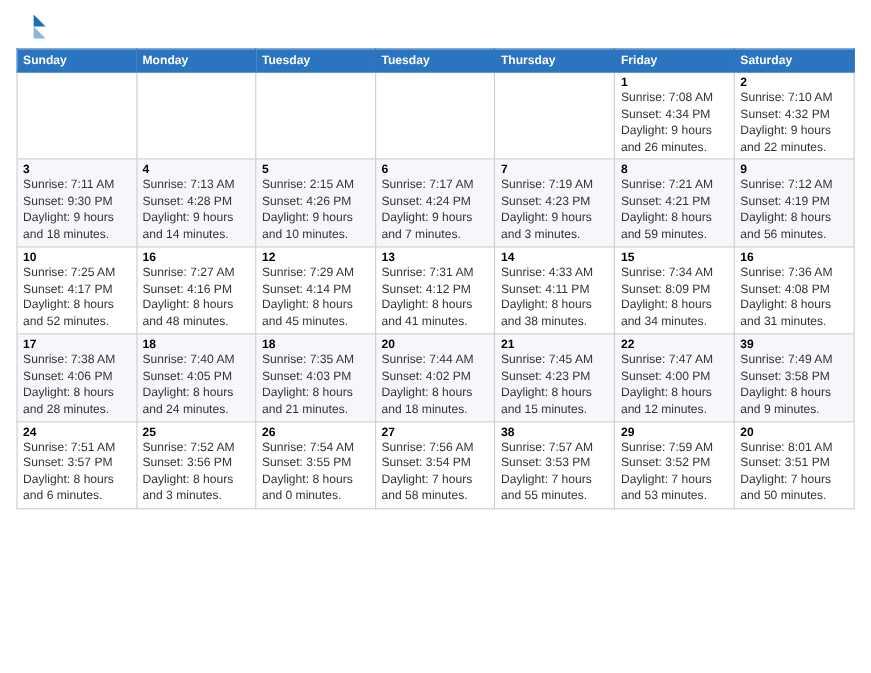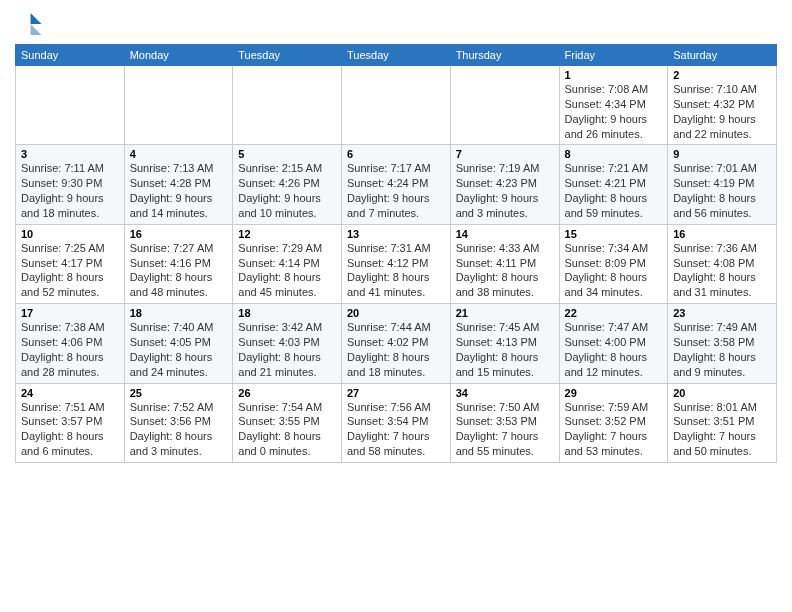--- a/index.html
+++ b/index.html
@@ -62,21 +62,21 @@
       width: 100%;
       border-collapse: collapse;
       font-size: 9.5px;
     }
     thead tr th {
       background: #2a74c0;
       color: #fff;
       padding: 4px 5px;
       text-align: left;
       font-size: 11px;
-      font-weight: normal;
+      font-weight: bold;
       border: 1px solid #2a74c0;
     }
     tbody tr td {
       border: 1px solid #ccc;
       padding: 3px 5px;
       vertical-align: top;
       width: 113px;
       min-height: 70px;
     }
     tbody tr:nth-child(odd) td {
@@ -185,21 +185,21 @@
 Daylight: 9 hours and 3 minutes.</div>
           </td>
           <td>
             <span class="day-num">8</span>
             <div class="day-info">Sunrise: 7:21 AM
 Sunset: 4:21 PM
 Daylight: 8 hours and 59 minutes.</div>
           </td>
           <td>
             <span class="day-num">9</span>
-            <div class="day-info">Sunrise: 7:01 AM
+            <div class="day-info">Sunrise: 7:12 AM
 Sunset: 4:19 PM
 Daylight: 8 hours and 56 minutes.</div>
           </td>
         </tr>
         <tr>
           <td>
             <span class="day-num">10</span>
             <div class="day-info">Sunrise: 7:25 AM
 Sunset: 4:17 PM
 Daylight: 8 hours and 52 minutes.</div>
@@ -249,44 +249,44 @@
 Daylight: 8 hours and 28 minutes.</div>
           </td>
           <td>
             <span class="day-num">18</span>
             <div class="day-info">Sunrise: 7:40 AM
 Sunset: 4:05 PM
 Daylight: 8 hours and 24 minutes.</div>
           </td>
           <td>
             <span class="day-num">18</span>
-            <div class="day-info">Sunrise: 3:42 AM
+            <div class="day-info">Sunrise: 7:35 AM
 Sunset: 4:03 PM
 Daylight: 8 hours and 21 minutes.</div>
           </td>
           <td>
             <span class="day-num">20</span>
             <div class="day-info">Sunrise: 7:44 AM
 Sunset: 4:02 PM
 Daylight: 8 hours and 18 minutes.</div>
           </td>
           <td>
             <span class="day-num">21</span>
             <div class="day-info">Sunrise: 7:45 AM
-Sunset: 4:13 PM
+Sunset: 4:23 PM
 Daylight: 8 hours and 15 minutes.</div>
           </td>
           <td>
             <span class="day-num">22</span>
             <div class="day-info">Sunrise: 7:47 AM
 Sunset: 4:00 PM
 Daylight: 8 hours and 12 minutes.</div>
           </td>
           <td>
-            <span class="day-num">23</span>
+            <span class="day-num">39</span>
             <div class="day-info">Sunrise: 7:49 AM
 Sunset: 3:58 PM
 Daylight: 8 hours and 9 minutes.</div>
           </td>
         </tr>
         <tr>
           <td>
             <span class="day-num">24</span>
             <div class="day-info">Sunrise: 7:51 AM
 Sunset: 3:57 PM
@@ -304,22 +304,22 @@
 Sunset: 3:55 PM
 Daylight: 8 hours and 0 minutes.</div>
           </td>
           <td>
             <span class="day-num">27</span>
             <div class="day-info">Sunrise: 7:56 AM
 Sunset: 3:54 PM
 Daylight: 7 hours and 58 minutes.</div>
           </td>
           <td>
-            <span class="day-num">34</span>
-            <div class="day-info">Sunrise: 7:50 AM
+            <span class="day-num">38</span>
+            <div class="day-info">Sunrise: 7:57 AM
 Sunset: 3:53 PM
 Daylight: 7 hours and 55 minutes.</div>
           </td>
           <td>
             <span class="day-num">29</span>
             <div class="day-info">Sunrise: 7:59 AM
 Sunset: 3:52 PM
 Daylight: 7 hours and 53 minutes.</div>
           </td>
           <td>

